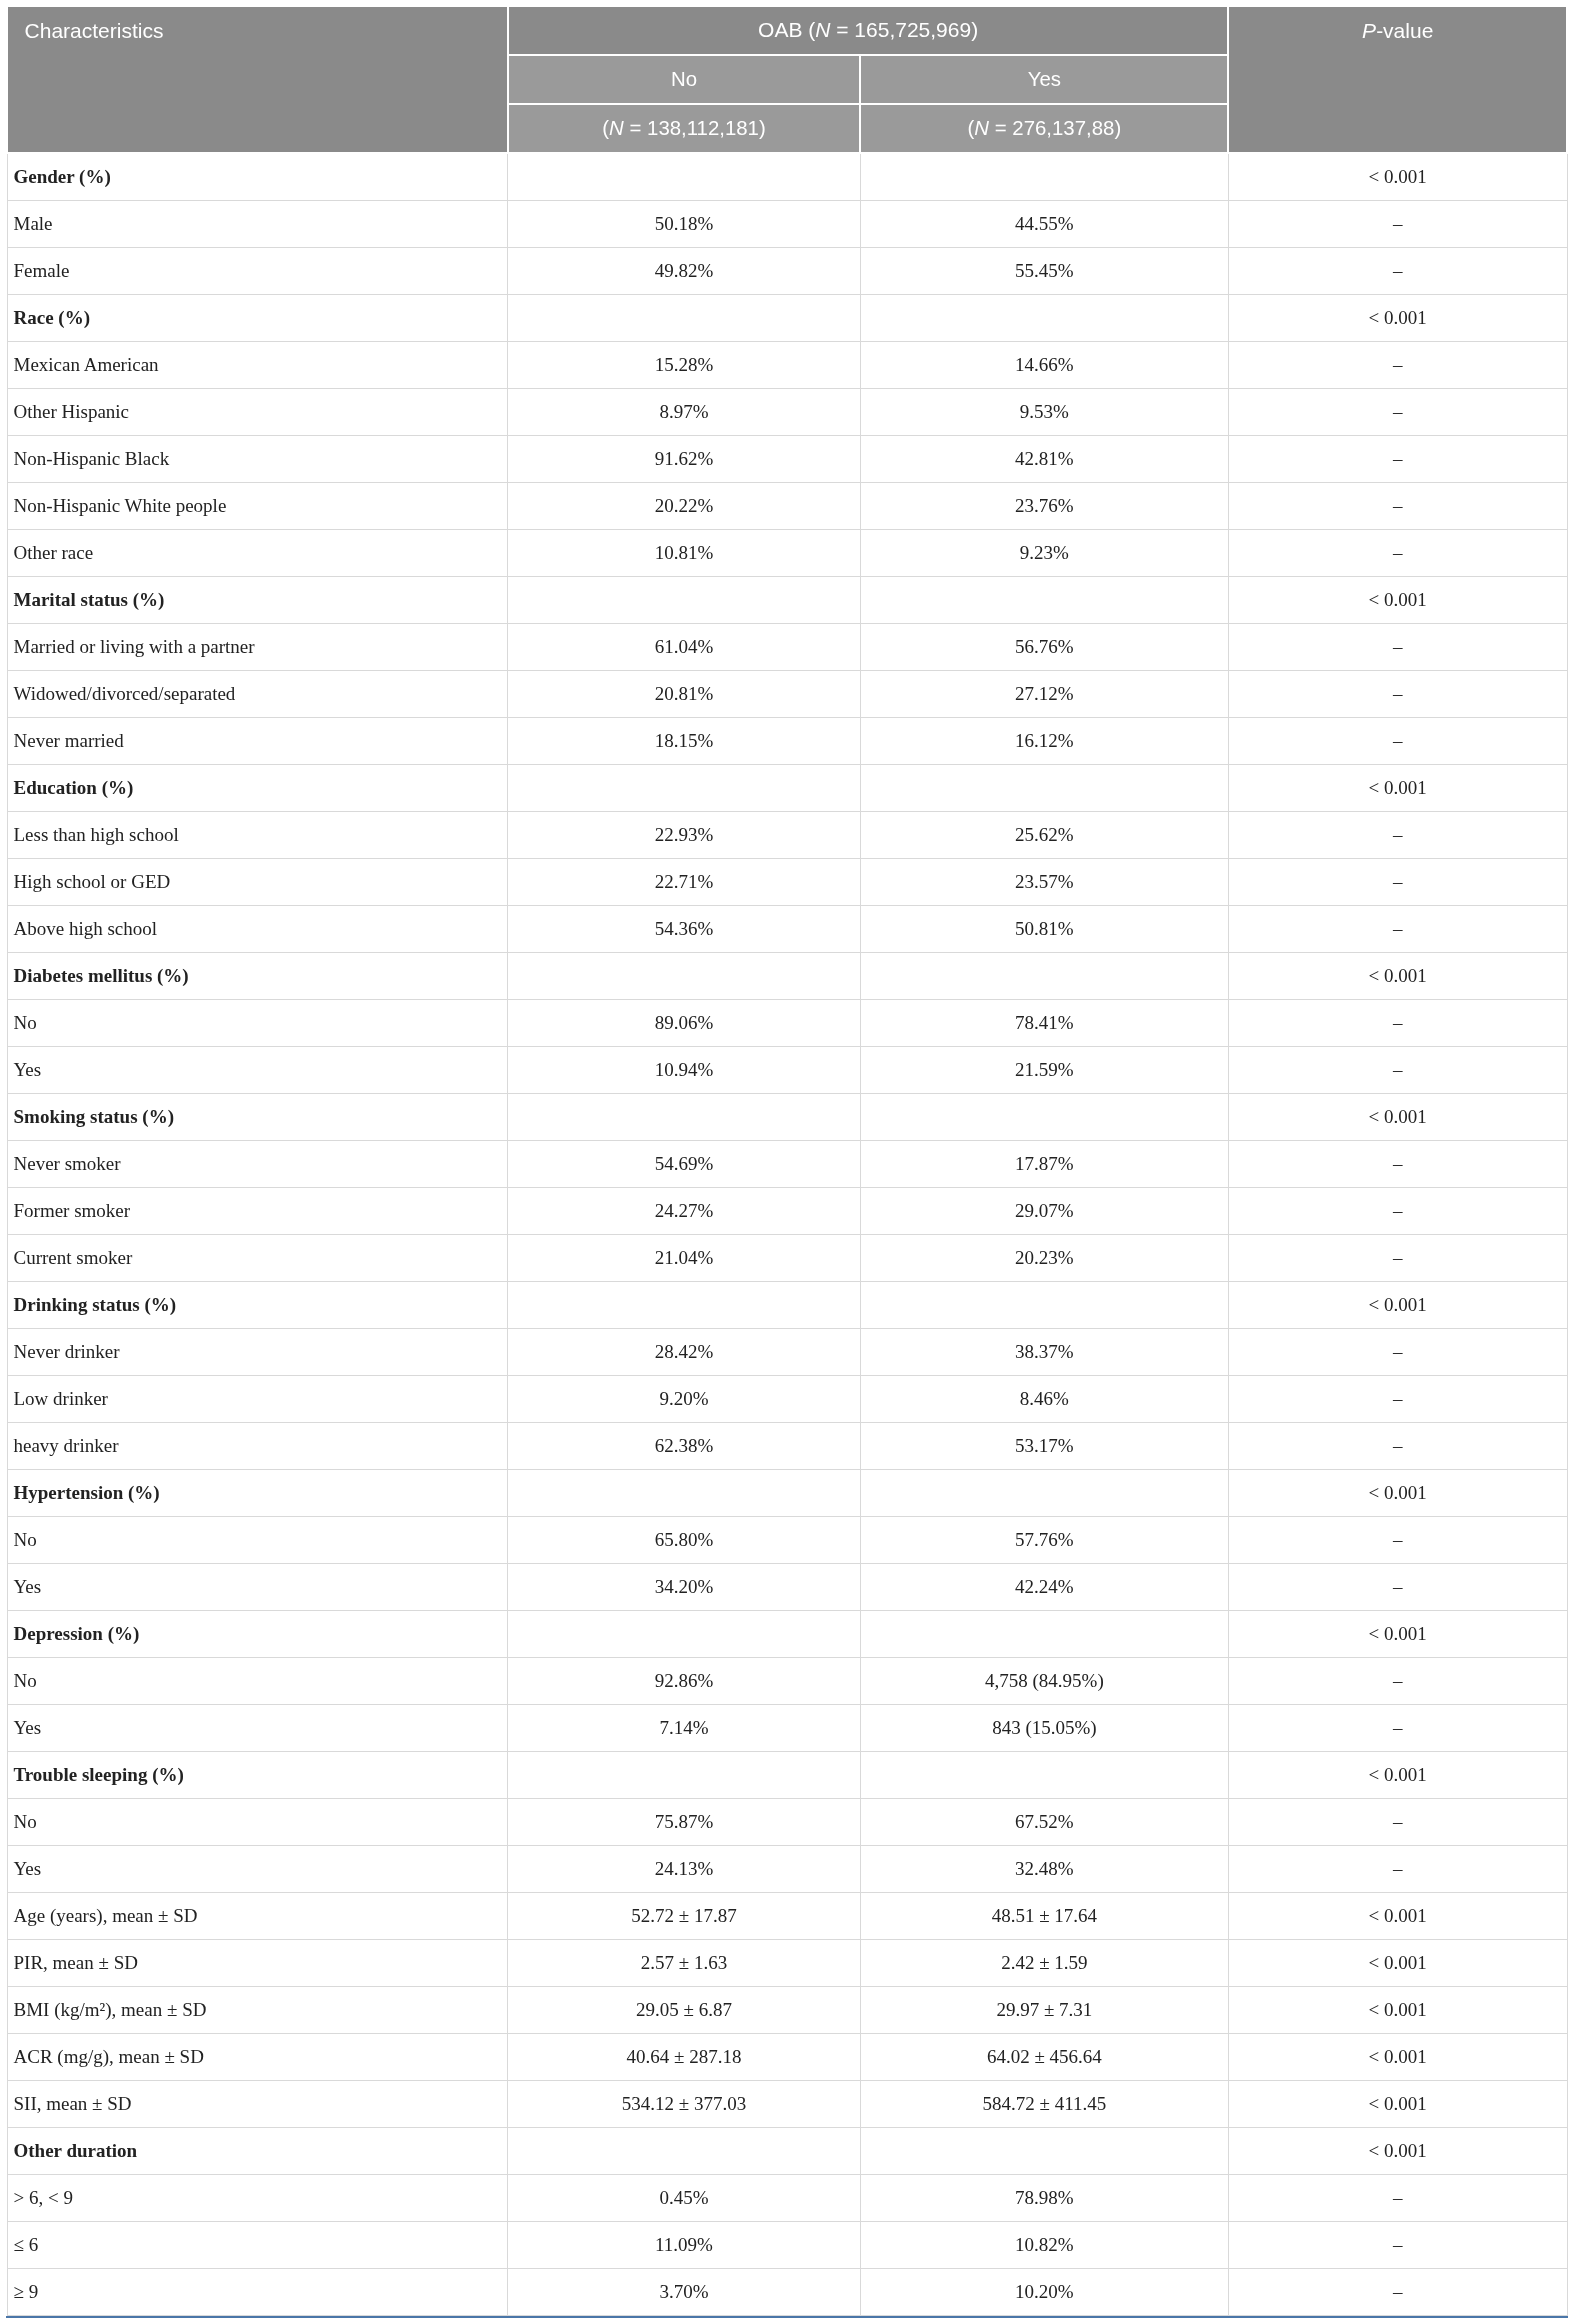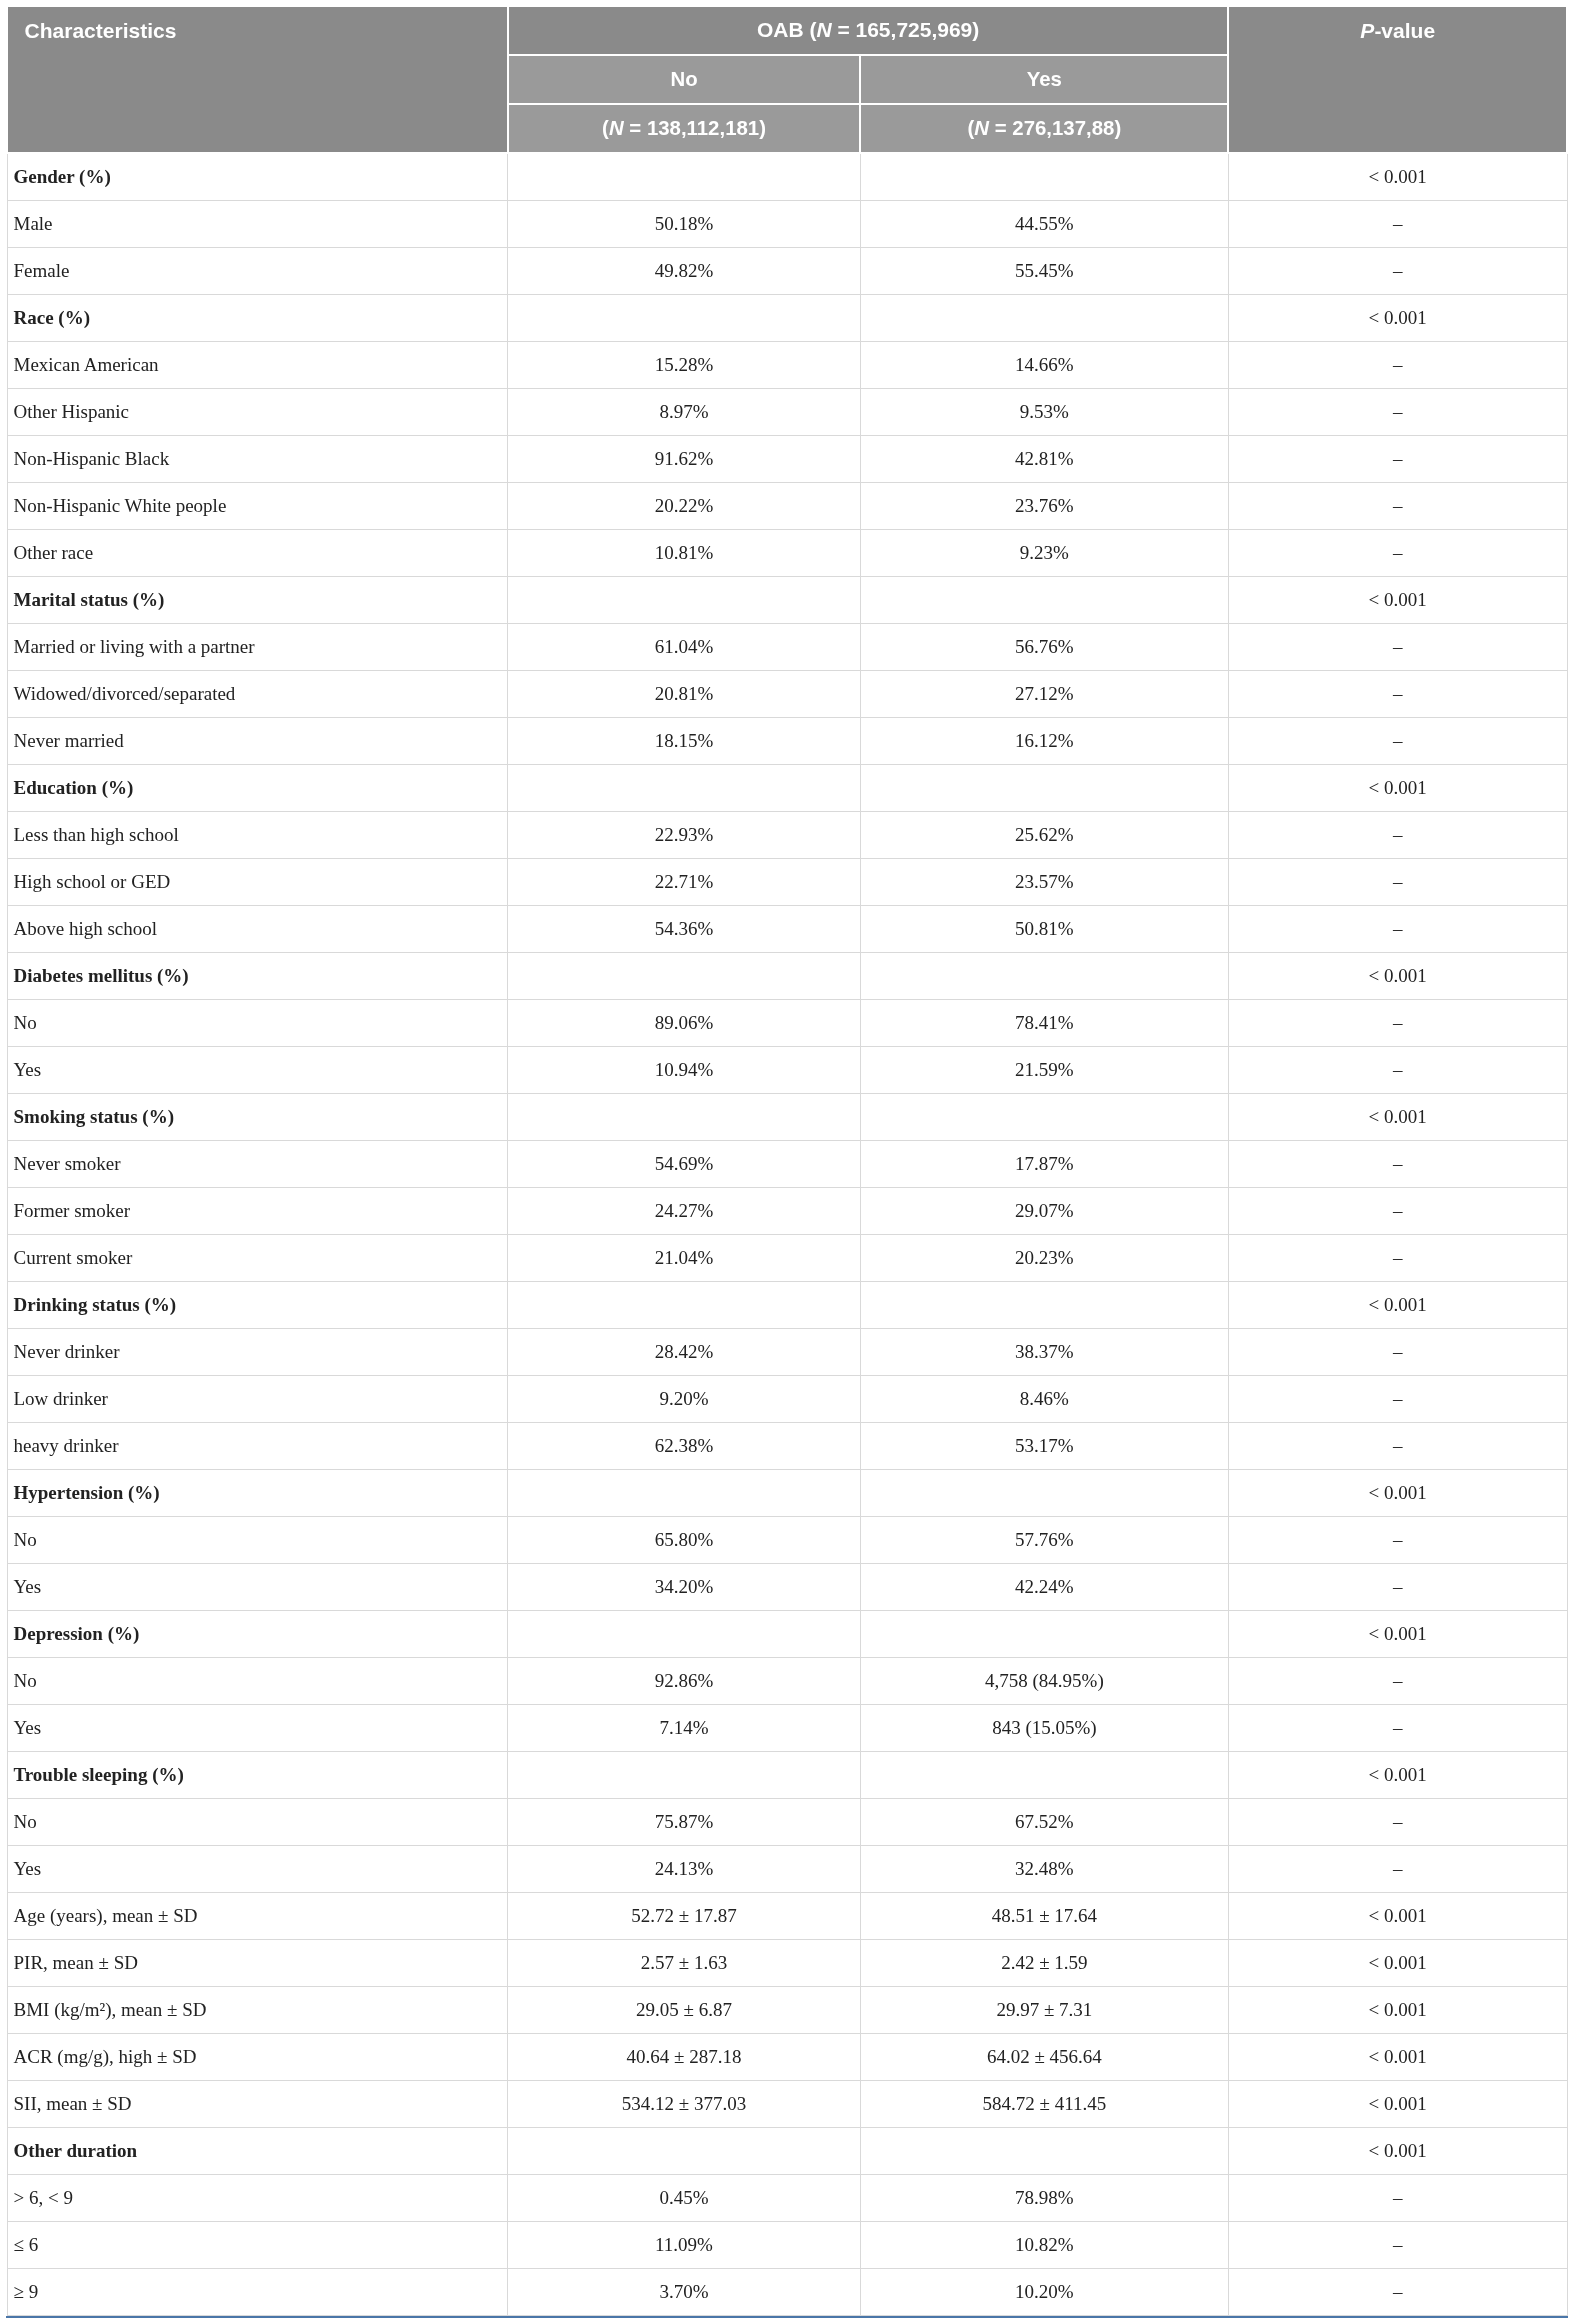--- a/index.html
+++ b/index.html
@@ -26,21 +26,21 @@
   }
   col.c1{width:32.1%;}
   col.c2{width:22.6%;}
   col.c3{width:23.6%;}
   col.c4{width:21.7%;}
 
   thead th{
     background:var(--header-bg);
     color:#ffffff;
     font-family:"Liberation Sans", sans-serif;
-    font-weight:700;
+    font-weight:400;
     font-size:21px;
     border:2.3px solid #ffffff;
     height:47px;
     padding:0;
     text-align:center;
     vertical-align:middle;
   }
   thead th.span-cell{
     vertical-align:top;
     padding-top:12px;
@@ -391,21 +391,21 @@
   </tr>
 
   <tr>
     <td class="label">BMI (kg/m²), mean ± SD</td>
     <td class="val">29.05 ± 6.87</td>
     <td class="val">29.97 ± 7.31</td>
     <td class="val">&lt; 0.001</td>
   </tr>
 
   <tr>
-    <td class="label">ACR (mg/g), high ± SD</td>
+    <td class="label">ACR (mg/g), mean ± SD</td>
     <td class="val">40.64 ± 287.18</td>
     <td class="val">64.02 ± 456.64</td>
     <td class="val">&lt; 0.001</td>
   </tr>
 
   <tr>
     <td class="label">SII, mean ± SD</td>
     <td class="val">534.12 ± 377.03</td>
     <td class="val">584.72 ± 411.45</td>
     <td class="val">&lt; 0.001</td>

